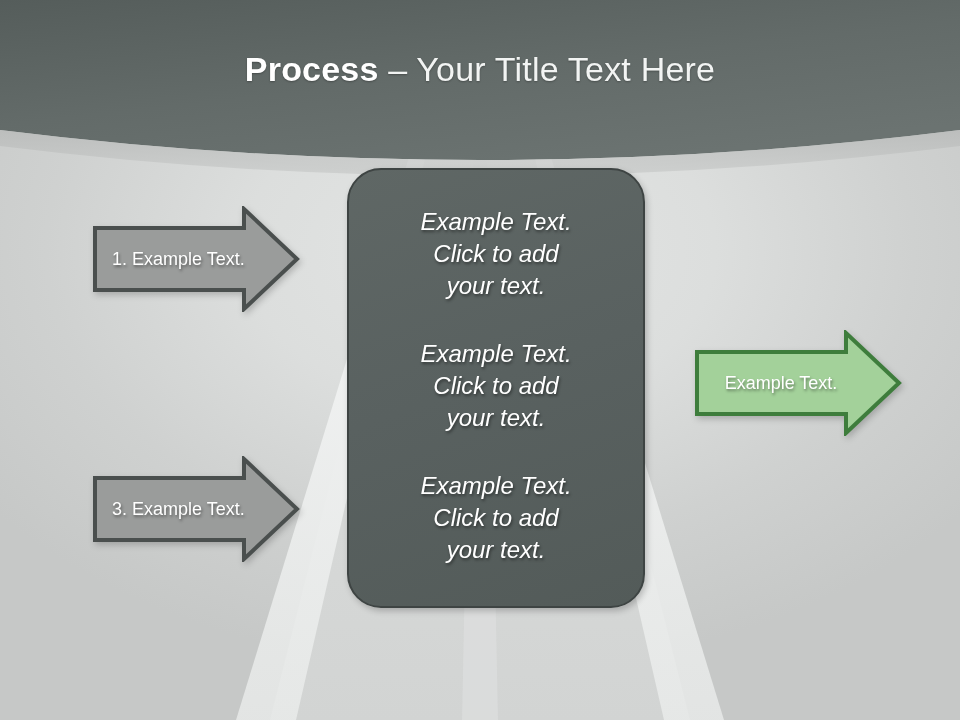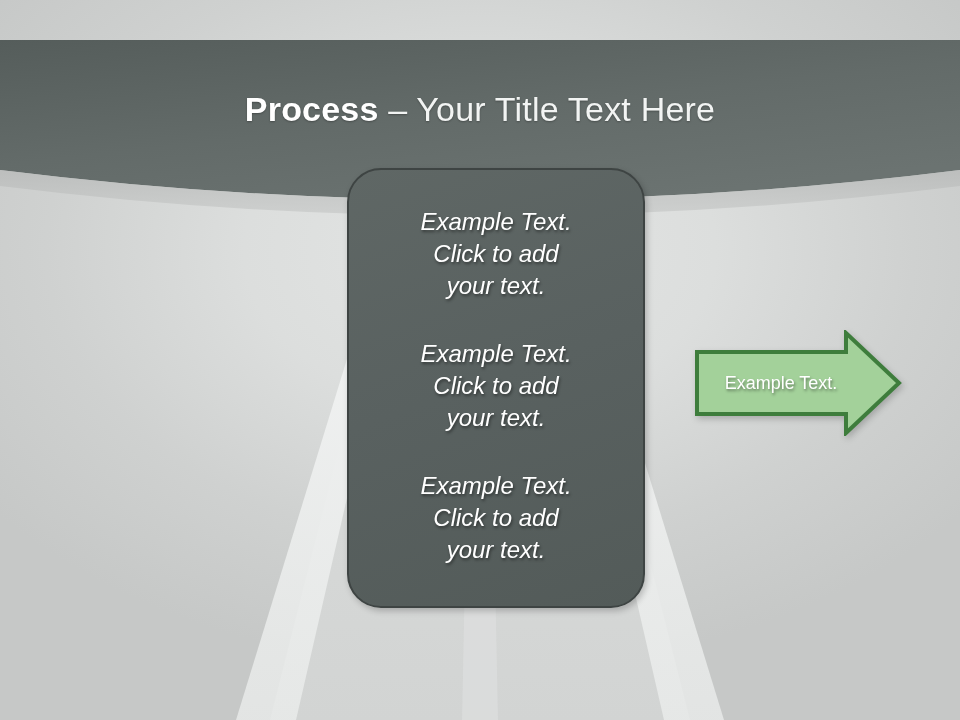--- a/index.html
+++ b/index.html
@@ -57,21 +57,20 @@
   }
 
   
   .header-band {
     position: absolute;
     left: 0;
     top: 0;
     width: 960px;
     height: 200px;
     pointer-events: none;
-    margin-top: 40px;
   }
   .header-title {
     position: absolute;
     left: 0;
     top: 47px;
     width: 960px;
     text-align: center;
     font-size: 34px;
     line-height: 44px;
     color: #ffffff;
@@ -192,22 +191,34 @@
         </linearGradient>
       </defs>
       <path d="M0,0 L960,0 L960,130 Q480,190 0,130 Z" fill="url(#hdrGrad)"></path>
       <path d="M0,130 Q480,190 960,130 L960,146 Q480,206 0,146 Z" fill="url(#hdrEdge)" opacity="0.75"></path>
     </svg>
     <div class="header-title">
       <span class="strong">Process</span><span class="light"> – Your Title Text Here</span>
     </div>
   </div>
 
-
-
+  <div class="arrow arrow-gray" style="left:92px; top:206px; width:208px; height:106px;">
+    <svg width="208" height="106" viewBox="0 0 208 106" xmlns="http://www.w3.org/2000/svg">
+      <polygon points="3,22 152,22 152,3 205,53 152,103 152,84 3,84" fill="#9a9c9b" stroke="#4a4f4e" stroke-width="4" stroke-linejoin="miter"></polygon>
+    </svg>
+    <div class="arrow-label">1. Example Text.</div>
+  </div>
+
+
+  <div class="arrow arrow-gray" style="left:92px; top:456px; width:208px; height:106px;">
+    <svg width="208" height="106" viewBox="0 0 208 106" xmlns="http://www.w3.org/2000/svg">
+      <polygon points="3,22 152,22 152,3 205,53 152,103 152,84 3,84" fill="#9a9c9b" stroke="#4a4f4e" stroke-width="4" stroke-linejoin="miter"></polygon>
+    </svg>
+    <div class="arrow-label">3. Example Text.</div>
+  </div>
 
   <div class="center-panel">
     <div class="panel-block">Example Text.
 Click  to add
 your text.</div>
     <div class="panel-block">Example Text.
 Click  to add
 your text.</div>
     <div class="panel-block">Example Text.
 Click  to add

